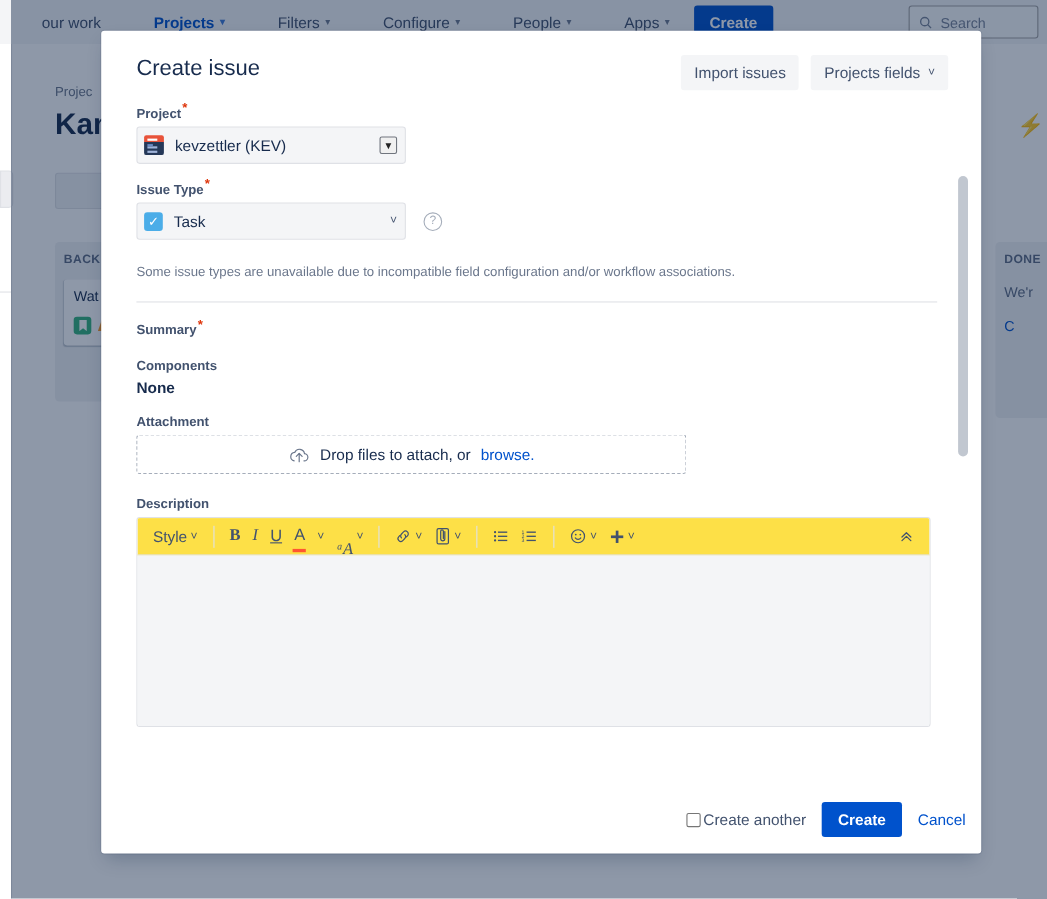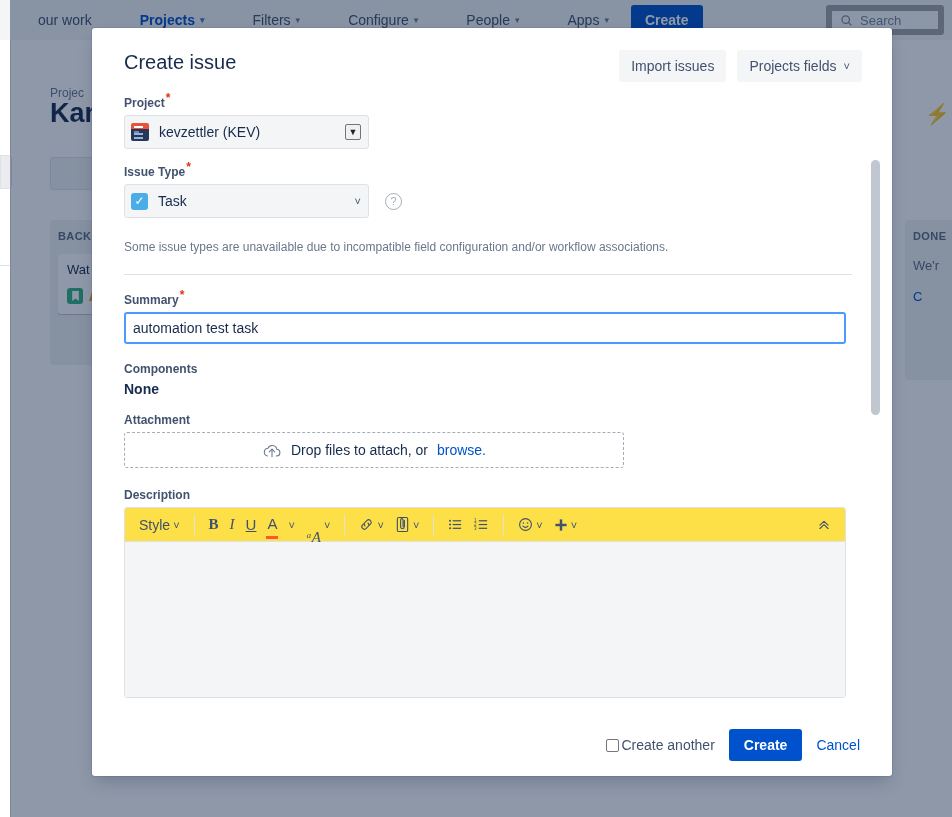--- a/index.html
+++ b/index.html
@@ -28,34 +28,34 @@
     height: 3px; background: #0052cc;
   }
   .caret { margin-left: 5px; font-size: 9px; opacity: .75; }
   .create-btn {
     background: #0052cc; color: #fff; font-size: 14px; font-weight: 600;
     height: 30px; padding: 0 14px; display: flex; align-items: center;
     border-radius: 3px; margin-left: 12px;
   }
   .search-box {
     position: absolute; right: 8px; top: 5px; width: 118px; height: 30px;
-    border: 6px solid #a3a3a3; border-radius: 3px; background: #fafbfc;
+    border: 1px solid #a3a3a3; border-radius: 3px; background: #fafbfc;
     display: flex; align-items: center; padding: 0 8px; gap: 7px;
   }
   .search-ph { font-size: 13px; color: #7a869a; }
 
   .bg-body { position: absolute; top: 40px; left: 0; width: 952px; height: 777px; }
   .bg-railline { position: absolute; left: 10px; top: 0; bottom: 0; width: 1px; background: #dfe1e6; }
   .bg-rail-tab {
     position: absolute; left: 0; top: 115px; width: 12px; height: 34px;
     background: #ebecf0; border: 1px solid #dfe1e6; border-radius: 0 4px 4px 0;
   }
   .bg-rail-div { position: absolute; left: 0; top: 225px; width: 10px; height: 1px; background: #dfe1e6; }
 
-  .bc { position: absolute; left: 50px; top: 46px; font-size: 12px; color: #6b778c; }
+  .bc { position: absolute; left: 50px; top: 36px; font-size: 12px; color: #6b778c; }
   .page-title { position: absolute; left: 50px; top: 58px; font-size: 27px; font-weight: 700; color: #172b4d; }
   .bg-searchfield {
     position: absolute; left: 50px; top: 117px; width: 160px; height: 33px;
     background: #f1f2f4; border: 1px solid #dfe1e6; border-radius: 3px;
   }
   .bolt { position: absolute; left: 925px; top: 62px; font-size: 20px; color: #172b4d; }
 
   .col {
     position: absolute; top: 180px; background: #f1f2f4; border-radius: 4px; padding: 10px 8px;
   }
@@ -186,21 +186,21 @@
   .tb-b { font-weight: 700; font-family: "Liberation Serif", serif; font-size: 15px; }
   .tb-i { font-style: italic; font-family: "Liberation Serif", serif; font-size: 15px; }
   .tb-u { text-decoration: underline; font-size: 15px; }
   .tb-a { position: relative; font-size: 15px; padding-bottom: 2px; }
   .tb-a::after { content:""; position:absolute; left:3px; right:3px; bottom:-1px; height:3px; background:#ff5630; }
   .tb-spacer { flex: 1; }
   .etext { height: 155px; background: #f4f5f7; }
 
   .modal-footer {
     flex: none; height: 62px; display: flex; align-items: center;
-    justify-content: flex-end; gap: 14px; padding: 0 32px;
+    justify-content: flex-end; gap: 14px; padding: 0 14px;
   }
   .cb-wrap { display: flex; align-items: center; gap: 2px; cursor: pointer; }
   .cbox { width: 13px; height: 13px; border: 1px solid #767676; border-radius: 2px; background: #fff; }
   .cb-label { font-size: 14px; color: #42526e; }
   .btn-primary {
     background: #0052cc; color: #fff; font-size: 14px; font-weight: 600;
     height: 32px; padding: 0 15px; border: none; border-radius: 3px;
     cursor: pointer; font-family: inherit;
   }
   .btn-link { color: #0052cc; font-size: 14px; cursor: pointer; }
@@ -336,21 +336,20 @@
           </div>
           <div class="hint">Some issue types are unavailable due to incompatible field configuration and/or workflow associations.</div>
         </div>
 
         <div class="divider"></div>
 
         <div class="field">
           <label class="flabel">
             <span>Summary</span><span class="req">*</span>
           </label>
-          <input class="text-input" type="text" value="automation test task" style="">
         </div>
 
         <div class="field" style="margin-top:18px;">
           <label class="flabel">Components</label>
           <div class="components-val">None</div>
         </div>
 
         <div class="field">
           <label class="flabel">Attachment</label>
           <div class="dropzone">

